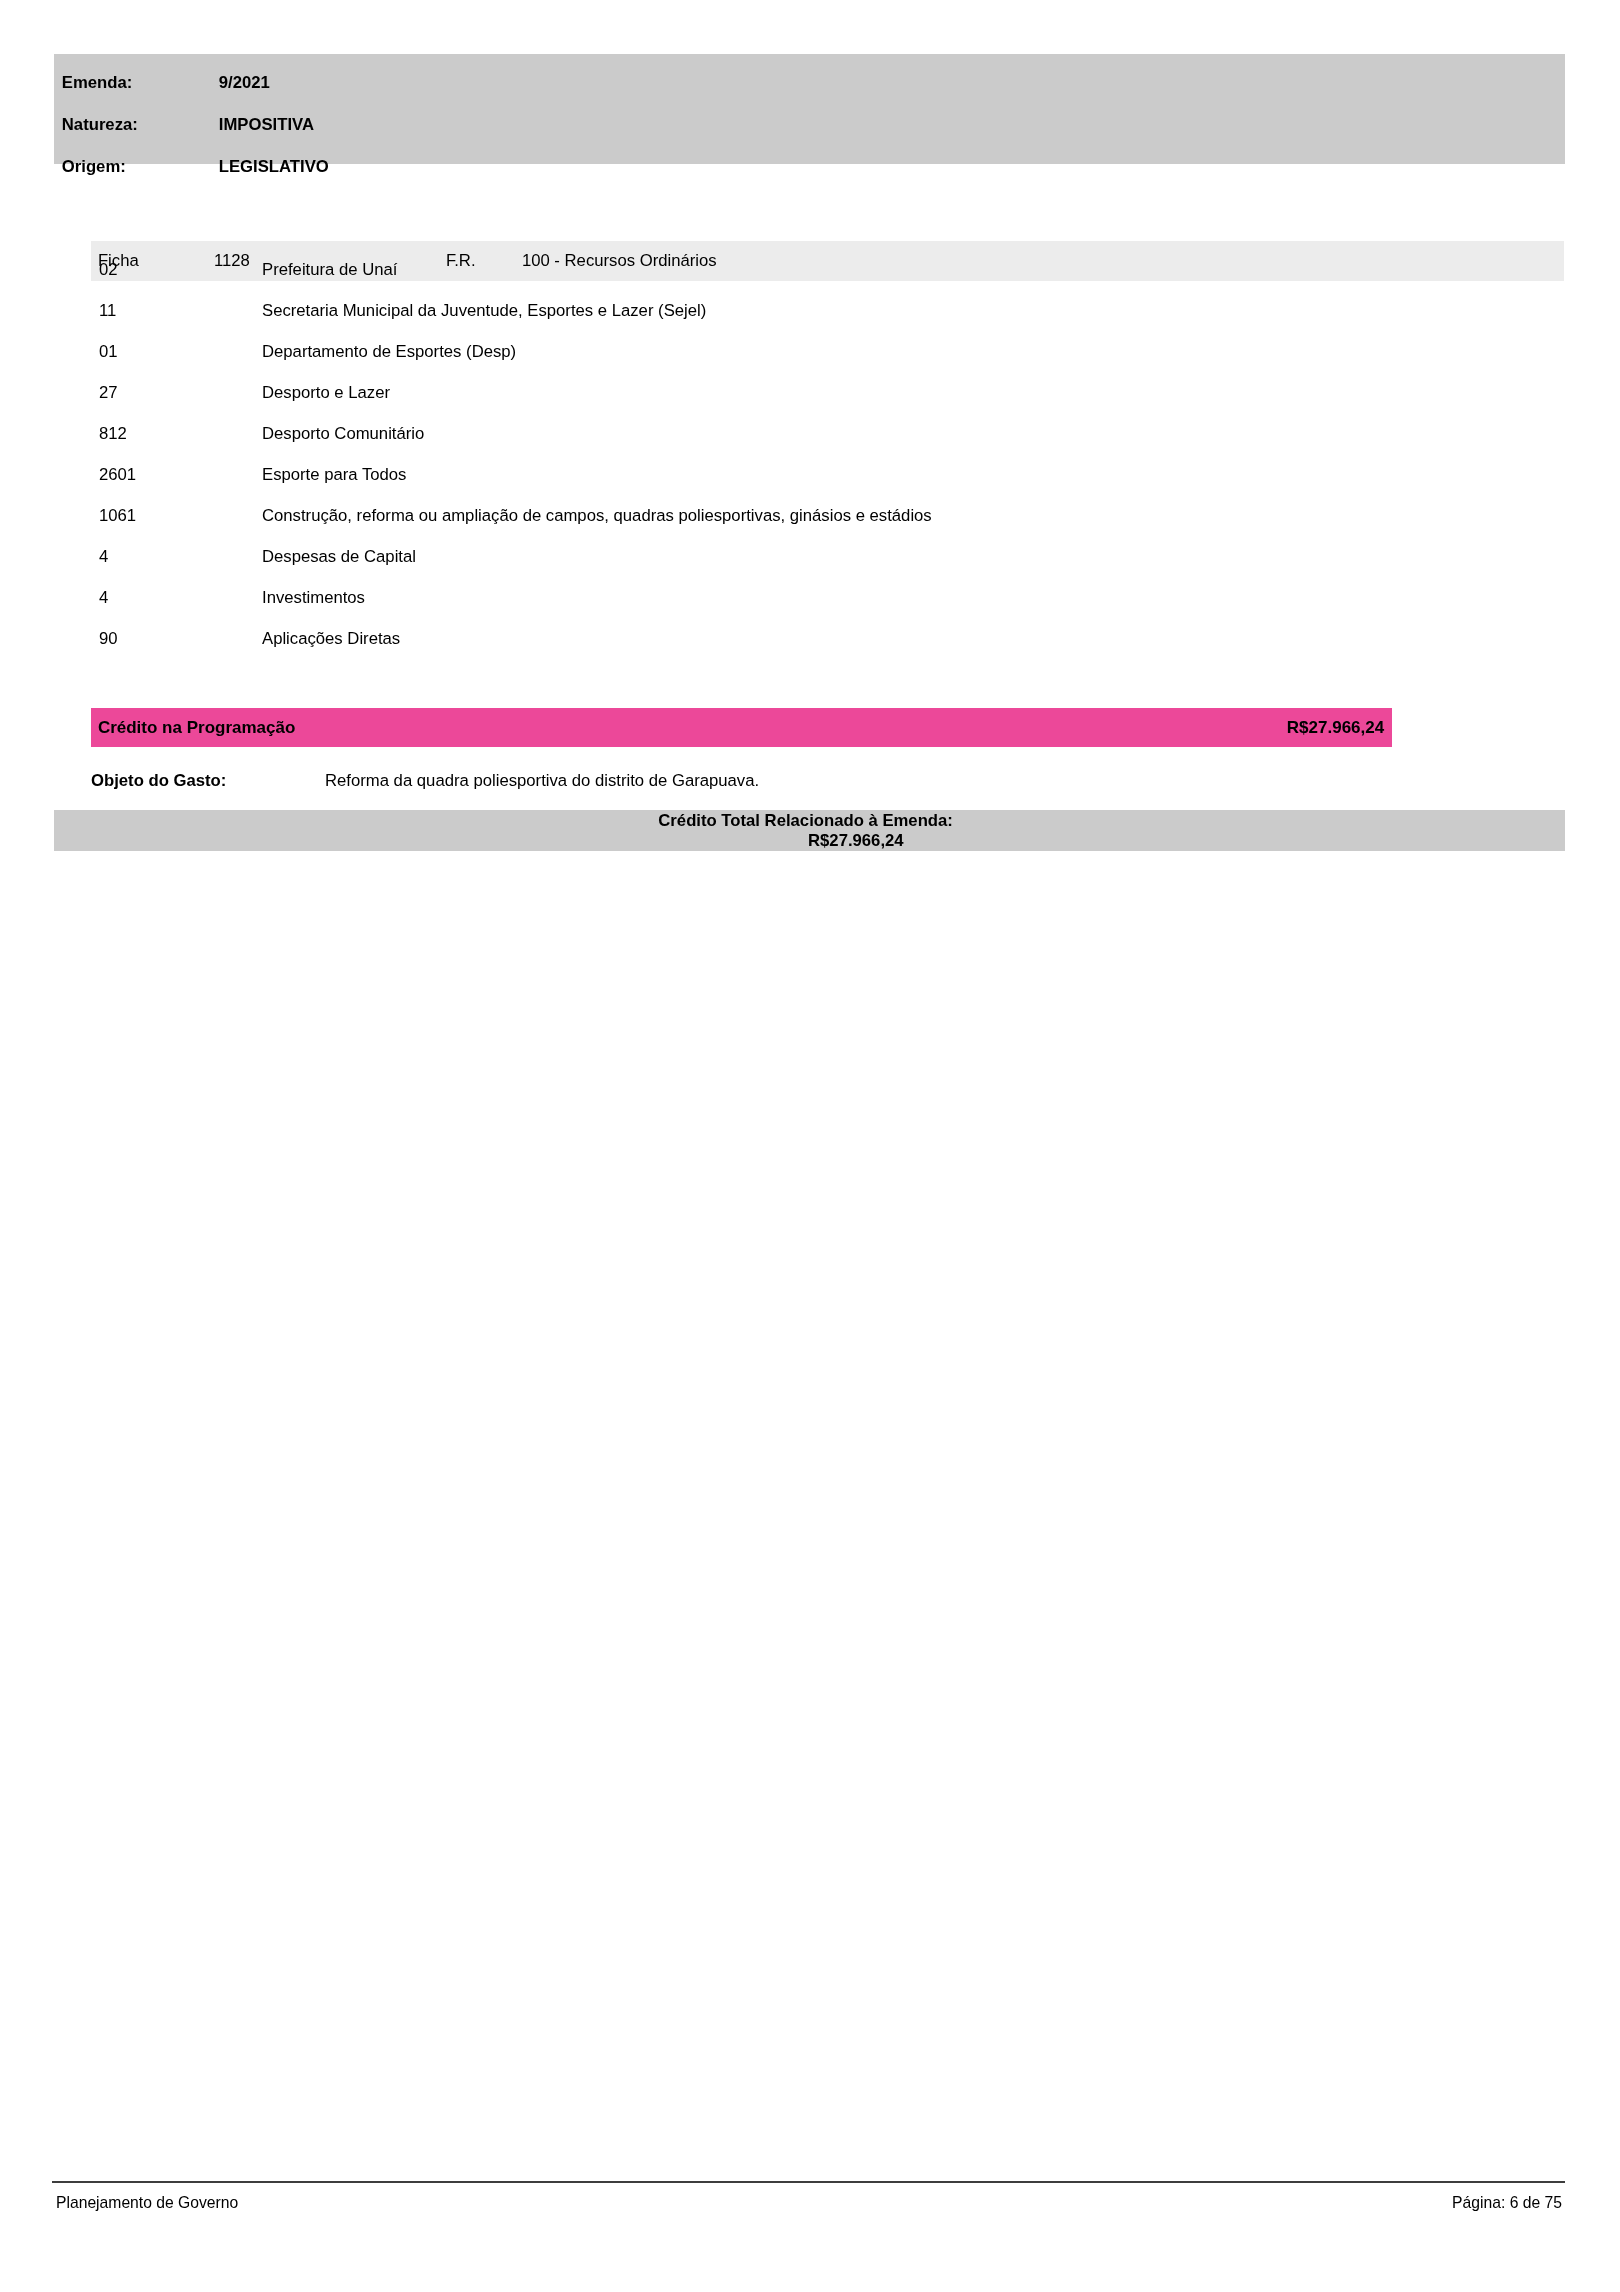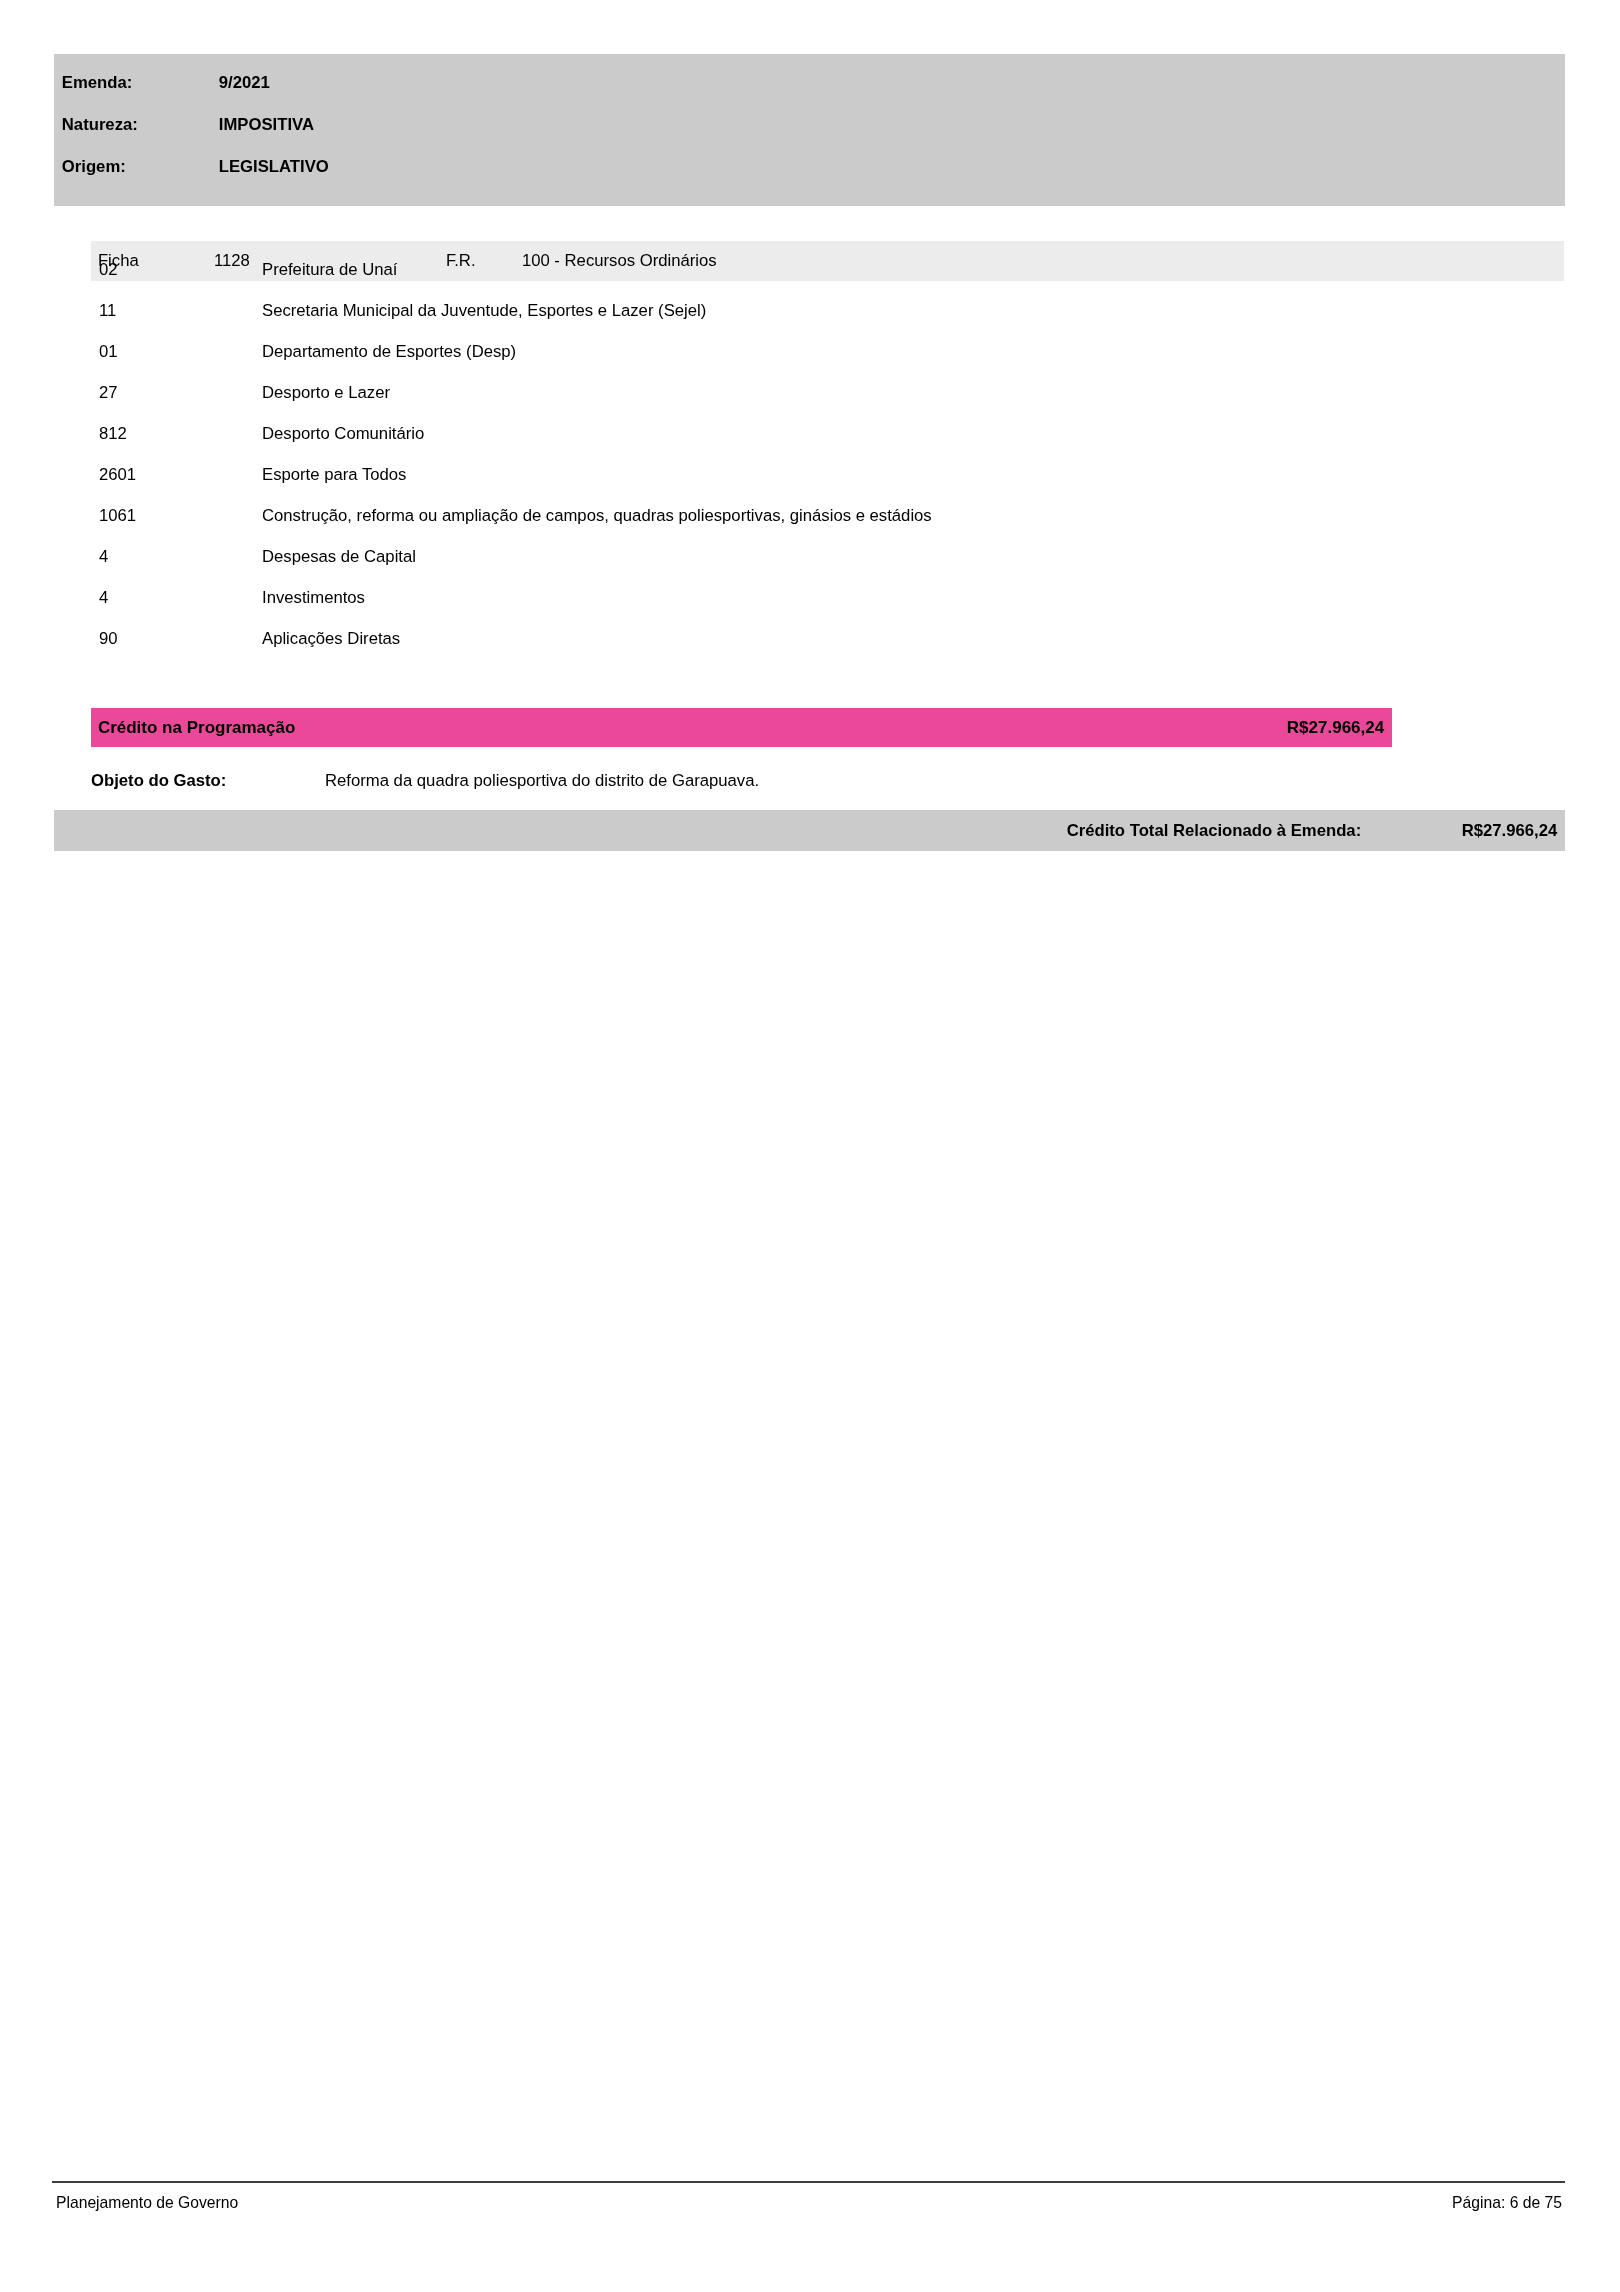--- a/index.html
+++ b/index.html
@@ -9,21 +9,21 @@
     position: relative;
     background: #ffffff;
     color: #000000;
     font-family: "Liberation Sans", sans-serif;
   }
 
   
   .header-block {
     position: absolute;
     left: 54px; top: 54px;
-    width: 1511px; height: 152px;
+    width: 1511px; height: 110px;
     background: #cbcbcb;
     box-sizing: border-box;
     padding: 7.8px 0 0 7.8px;
   }
   .hrow {
     height: 42px;
     display: flex;
     align-items: center;
     font-weight: bold;
     font-size: 16.7px;
@@ -93,20 +93,21 @@
     left: 54px; top: 810px;
     width: 1511px; height: 41px;
     background: #cbcbcb;
     box-sizing: border-box;
     display: flex;
     align-items: center;
     justify-content: flex-end;
     padding-right: 7.8px;
     font-weight: bold;
     font-size: 16.7px;
+    flex-direction: column;
   }
   .total-amount { width: 196px; text-align: right; flex-shrink: 0; }
 
   
   .footer-line {
     position: absolute;
     left: 52px; top: 2181px;
     width: 1513px; height: 0;
     border-top: 2px solid #3d3d3d;
   }

